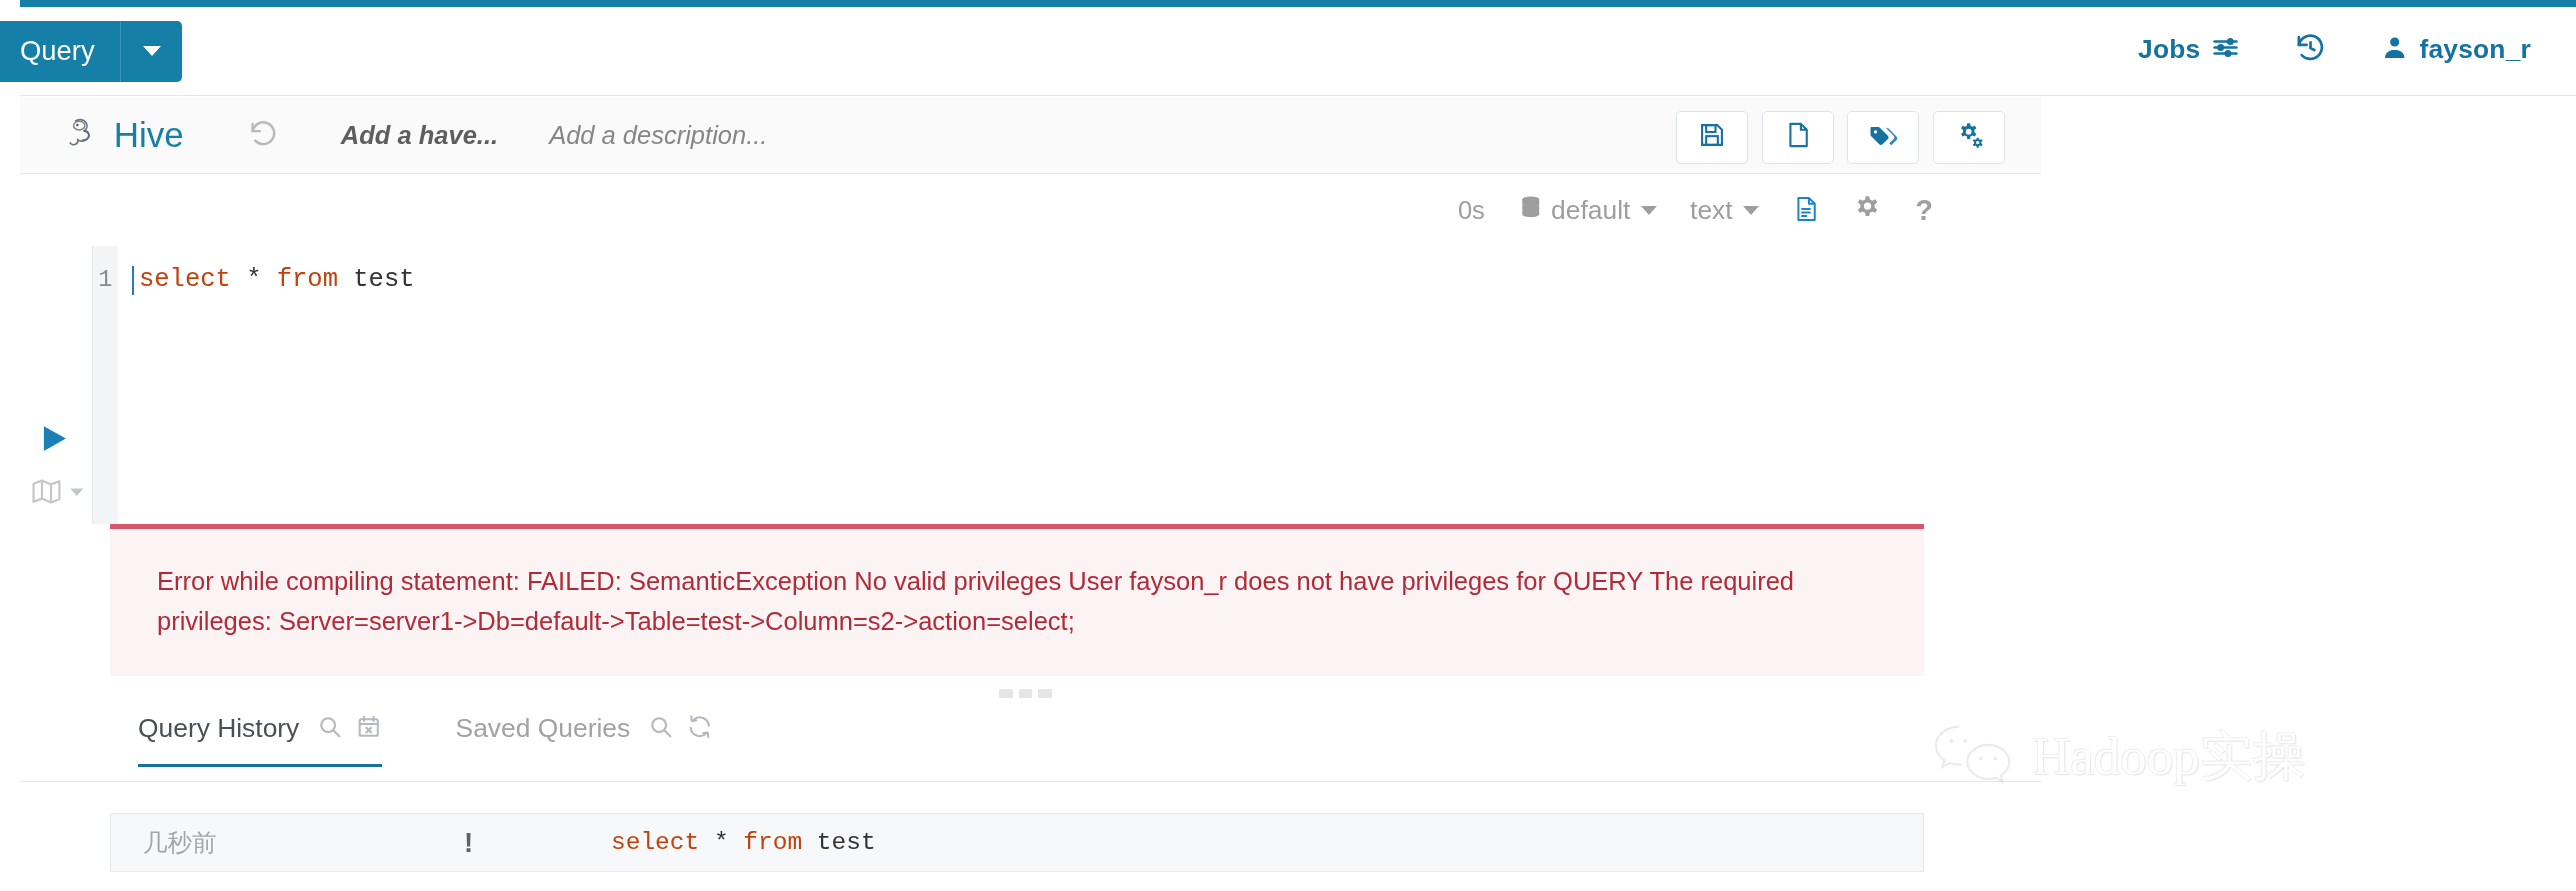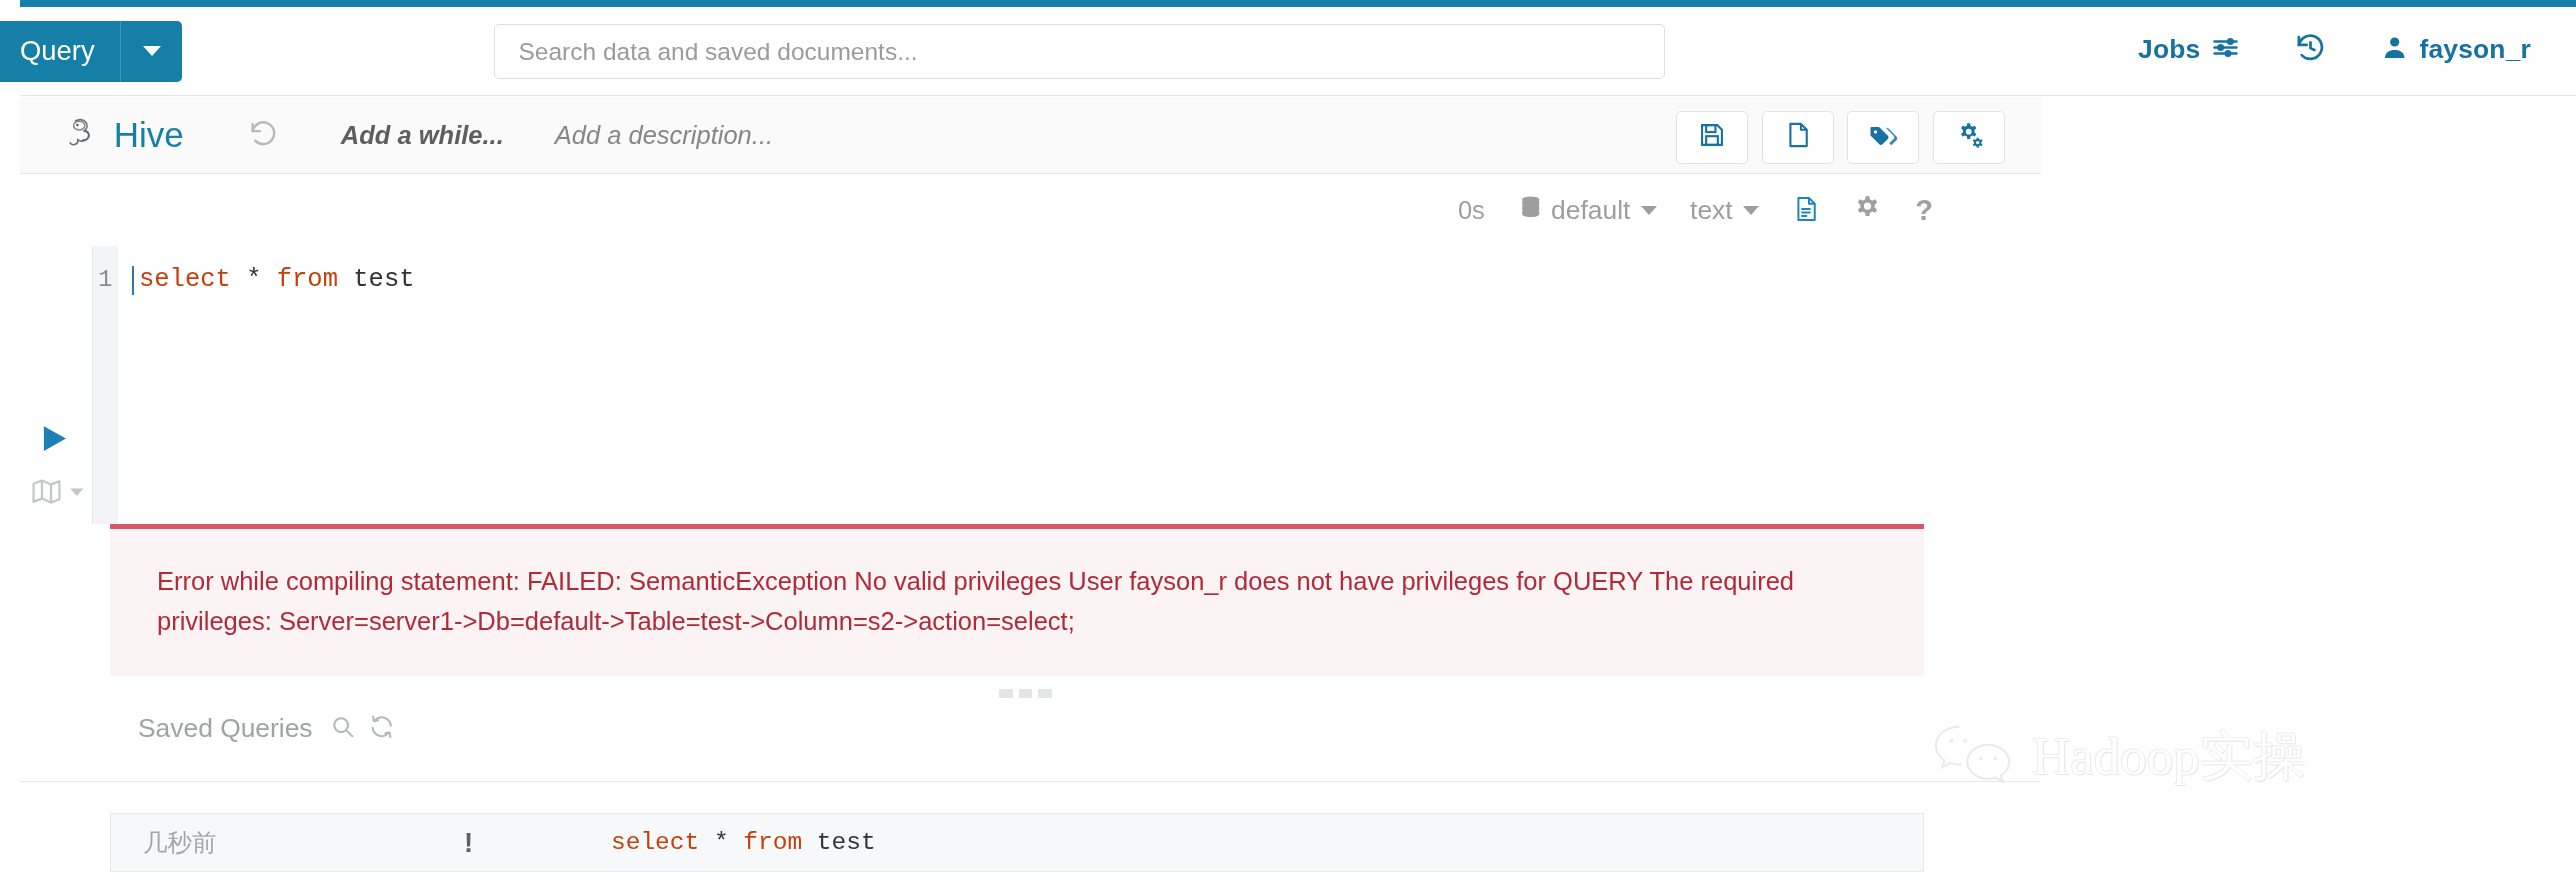--- a/index.html
+++ b/index.html
@@ -222,21 +222,20 @@
 
     <div class="query-btn-group">
       <div class="query-btn">
         <span>Query</span>
       </div>
       <div class="query-caret-btn">
         <span class="caret-down"></span>
       </div>
     </div>
 
-    <input class="search-box" type="text" placeholder="Search data and saved documents..." style="">
 
     <div class="nav-right">
       <div class="nav-item">
         <span class="nav-item-label">Jobs</span>
         <span>
           <svg width="29" height="29" viewBox="0 0 24 24" fill="none" stroke="#1572a1" stroke-width="2.2" stroke-linecap="round">
             <line x1="3" y1="7" x2="21" y2="7"></line>
               <line x1="3" y1="12" x2="21" y2="12"></line>
               <line x1="3" y1="17" x2="21" y2="17"></line>
             <circle cx="16" cy="7" r="1.8" fill="#1572a1"></circle>
@@ -279,21 +278,21 @@
       <span class="hive-title">Hive</span>
     </div>
 
     <span class="hive-undo">
       <svg width="29" height="29" viewBox="0 0 24 24" fill="none" stroke="#b9b9b9" stroke-width="2" stroke-linecap="round" stroke-linejoin="round">
         <path d="M3 10a9 9 0 1 1 2.2 7.9"></path>
           <polyline points="3 4 3 10 9 10"></polyline>
       </svg>
     </span>
 
-    <span class="doc-name">Add a while...</span>
+    <span class="doc-name">Add a have...</span>
     <span class="doc-desc">Add a description...</span>
 
     <div class="hive-actions">
       <div class="act-btn">
         <span>
           <svg width="28" height="28" viewBox="0 0 24 24" fill="none" stroke="#1572a1" stroke-width="1.8">
             <path d="M3.5 3.5h13l4 4v13h-17z"></path>
               <rect x="7" y="3.5" width="8" height="6"></rect>
               <rect x="7" y="13" width="10" height="7.5"></rect>
           </svg>
@@ -411,20 +410,41 @@
     <div class="error-text">Error while compiling statement: FAILED: SemanticException No valid privileges User fayson_r does not have privileges for QUERY The required privileges: Server=server1-&gt;Db=default-&gt;Table=test-&gt;Column=s2-&gt;action=select;</div>
   </div>
 
   <div class="drag-handle">
     <i></i>
     <i></i>
     <i></i>
   </div>
 
   <div class="result-tabs">
+    <div class="rtab active">
+      <span class="rtab-label">Query History</span>
+      <span class="rtab-icons">
+        <span>
+          <svg width="25.5" height="25.5" viewBox="0 0 24 24" fill="none" stroke="#b5b9bc" stroke-width="2" stroke-linecap="round">
+            <circle cx="10.5" cy="10.5" r="6.5"></circle>
+              <line x1="15.5" y1="15.5" x2="21" y2="21"></line>
+          </svg>
+        </span>
+        <span>
+          <svg width="25.5" height="25.5" viewBox="0 0 24 24" fill="none" stroke="#b5b9bc" stroke-width="1.9" stroke-linecap="round">
+            <rect x="3.5" y="5" width="17" height="15.5" rx="1.5"></rect>
+            <line x1="7.5" y1="2.5" x2="7.5" y2="6.5"></line>
+              <line x1="16.5" y1="2.5" x2="16.5" y2="6.5"></line>
+            <line x1="3.5" y1="9.5" x2="20.5" y2="9.5"></line>
+            <line x1="9.8" y1="13" x2="14.2" y2="17.4"></line>
+              <line x1="14.2" y1="13" x2="9.8" y2="17.4"></line>
+          </svg>
+        </span>
+      </span>
+    </div>
 
     <div class="rtab">
       <span class="rtab-label">Saved Queries</span>
       <span class="rtab-icons">
         <span>
           <svg width="25.5" height="25.5" viewBox="0 0 24 24" fill="none" stroke="#b5b9bc" stroke-width="2" stroke-linecap="round">
             <circle cx="10.5" cy="10.5" r="6.5"></circle>
               <line x1="15.5" y1="15.5" x2="21" y2="21"></line>
           </svg>
         </span>

